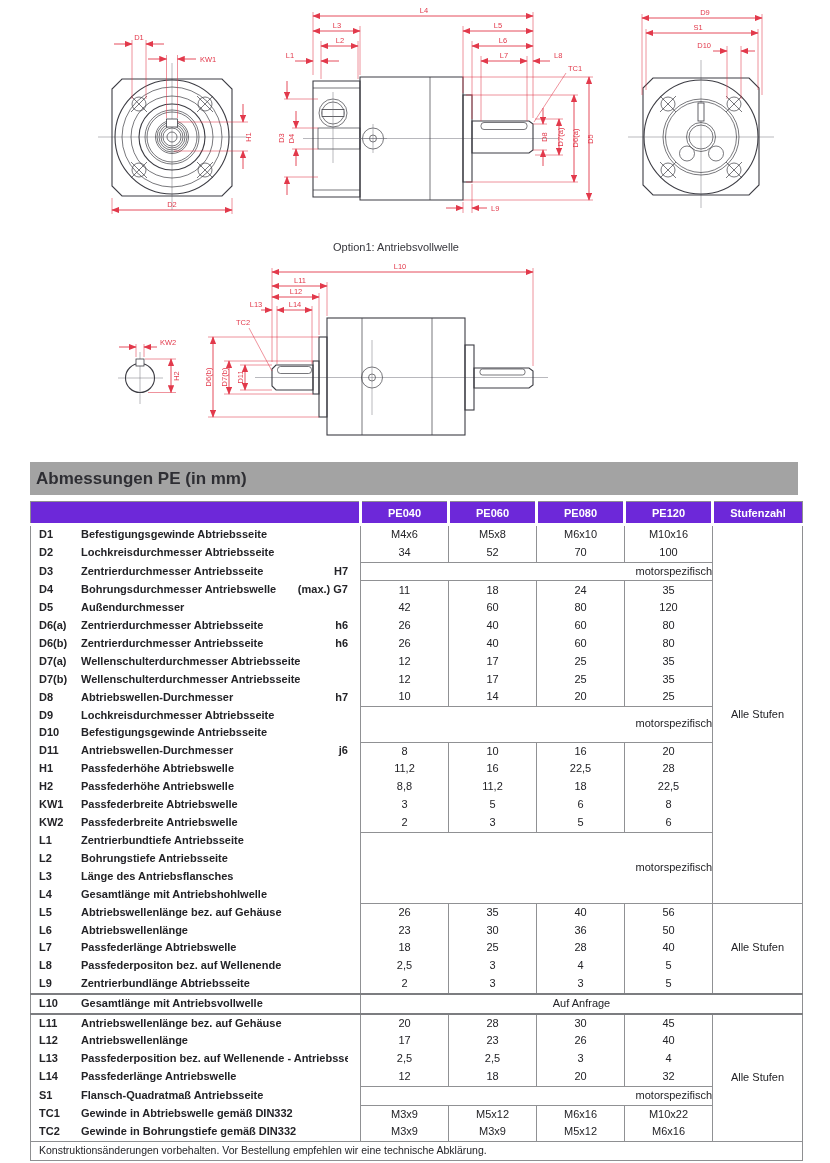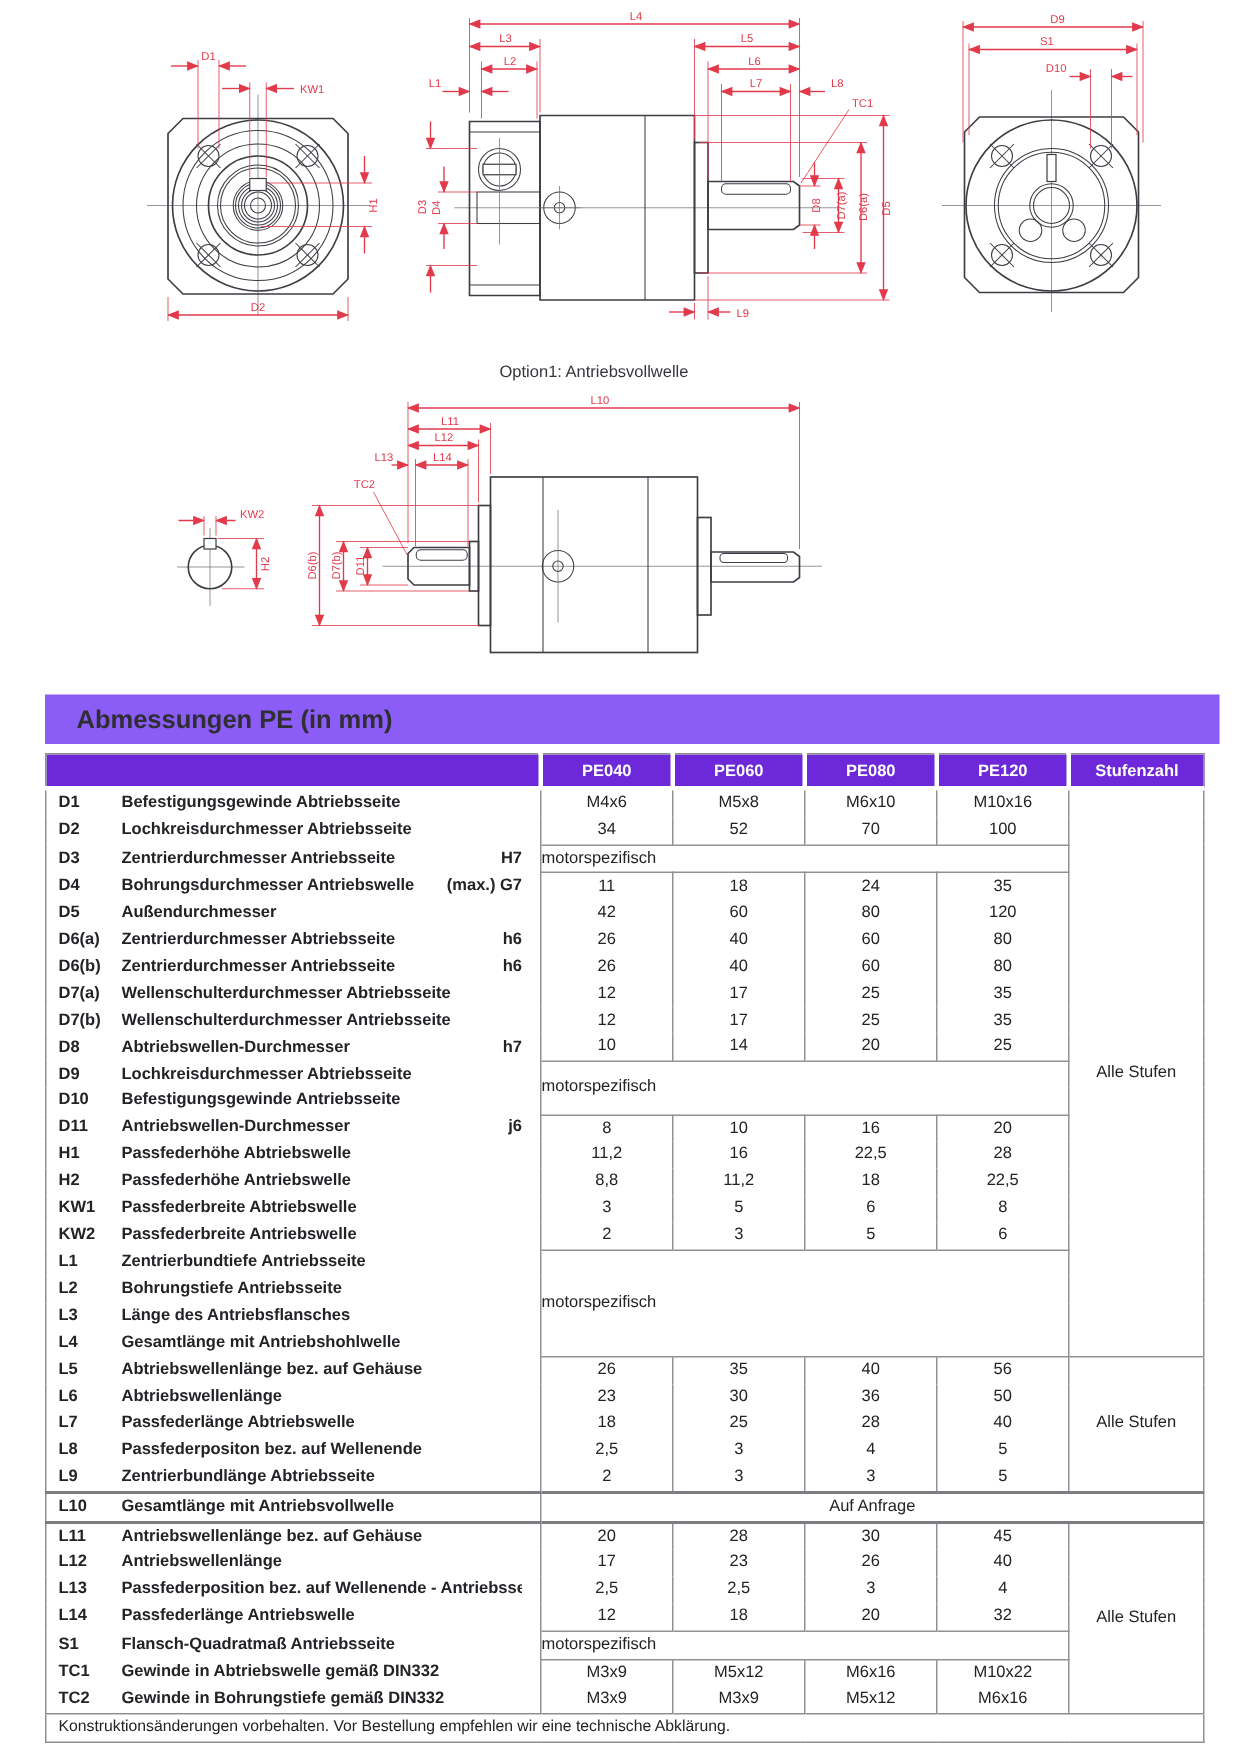--- a/index.html
+++ b/index.html
@@ -6,36 +6,36 @@
   body{width:830px;height:1163px;font-family:"Liberation Sans","DejaVu Sans",sans-serif;color:#26262a;}
   svg text{font-family:"Liberation Sans","DejaVu Sans",sans-serif;}
   .ln{fill:none;stroke:#3d3d44;stroke-width:1.1;}
   .lt{fill:none;stroke:#3d3d44;stroke-width:0.7;}
   .cl{stroke:#70707a;stroke-width:0.5;fill:none;}
   .rd{stroke:#e2394b;stroke-width:0.9;fill:none;}
   .re{stroke:#e2394b;stroke-width:0.55;fill:none;}
   .wf{fill:#fff;stroke:#3d3d44;stroke-width:0.8;}
   .dim{font-size:7.5px;fill:#e2394b;}
   .cap{font-size:11px;fill:#36363c;}
-  .titlebar{margin:3px 0 6px 30px;width:762px;height:33px;background:#8b5cf6;
-    font-size:17px;font-weight:bold;line-height:33px;padding-left:21px;color:#2e2e33;}
+  .titlebar{margin:3px 0 6px 30px;width:762px;height:33px;background:#a3a3a3;
+    font-size:17px;font-weight:bold;line-height:33px;padding-left:6px;color:#2e2e33;}
   table.dims{margin-left:30px;width:772px;border-collapse:collapse;table-layout:fixed;
     font-size:11px;color:#232327;border:1.5px solid #8e8f91;}
   .dims th{background:#6d28d9;color:#fff;font-size:11px;font-weight:bold;height:21px;
     padding:0;border-bottom:3px solid #fff;text-align:center;}
   .dims th + th{border-left:3px solid #fff;}
   .dims td{height:17.8px;padding:0;vertical-align:middle;line-height:1.05;}
   td.lbl{padding:0;}
   .lblrow{display:flex;align-items:center;font-weight:bold;}
   .rid{width:42px;padding-left:8px;flex:none;}
   .rlb{flex:1;white-space:nowrap;overflow:hidden;}
   .rtol{flex:none;padding-right:12px;}
   td.val{text-align:center;border-left:1px solid #909194;}
   td.val.last{border-right:1px solid #909194;text-align:center;}
-  td.merged{border:1px solid #909194;text-align:left;}
+  td.merged{border:1px solid #909194;text-align:right;}
   td.full{border-left:1px solid #909194;text-align:center;margin-left:40px;}
   td.stufen{border-left:1px solid #909194;border-bottom:1px solid #909194;text-align:center;}
   tr.thick td{border-top:2px solid #7c7d80;border-bottom:2px solid #7c7d80;}
   td.foot{height:auto;border-top:1px solid #8e8f91;font-size:10.5px;padding:3px 0 4px 8px;margin-top:35px;}
 </style>
 </head>
 <body>
 
 
 

